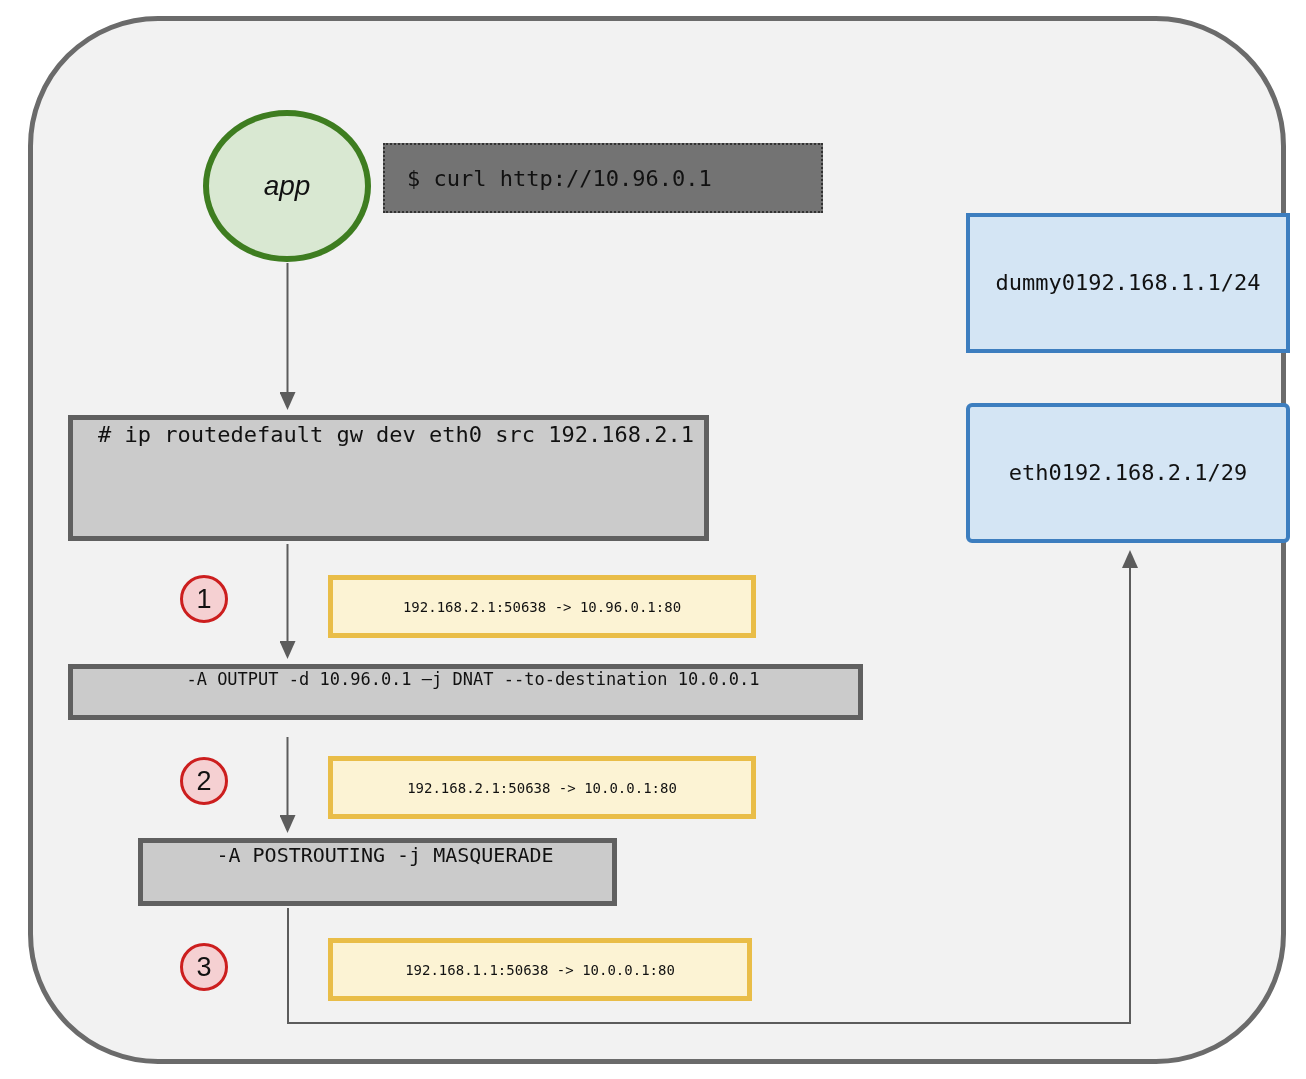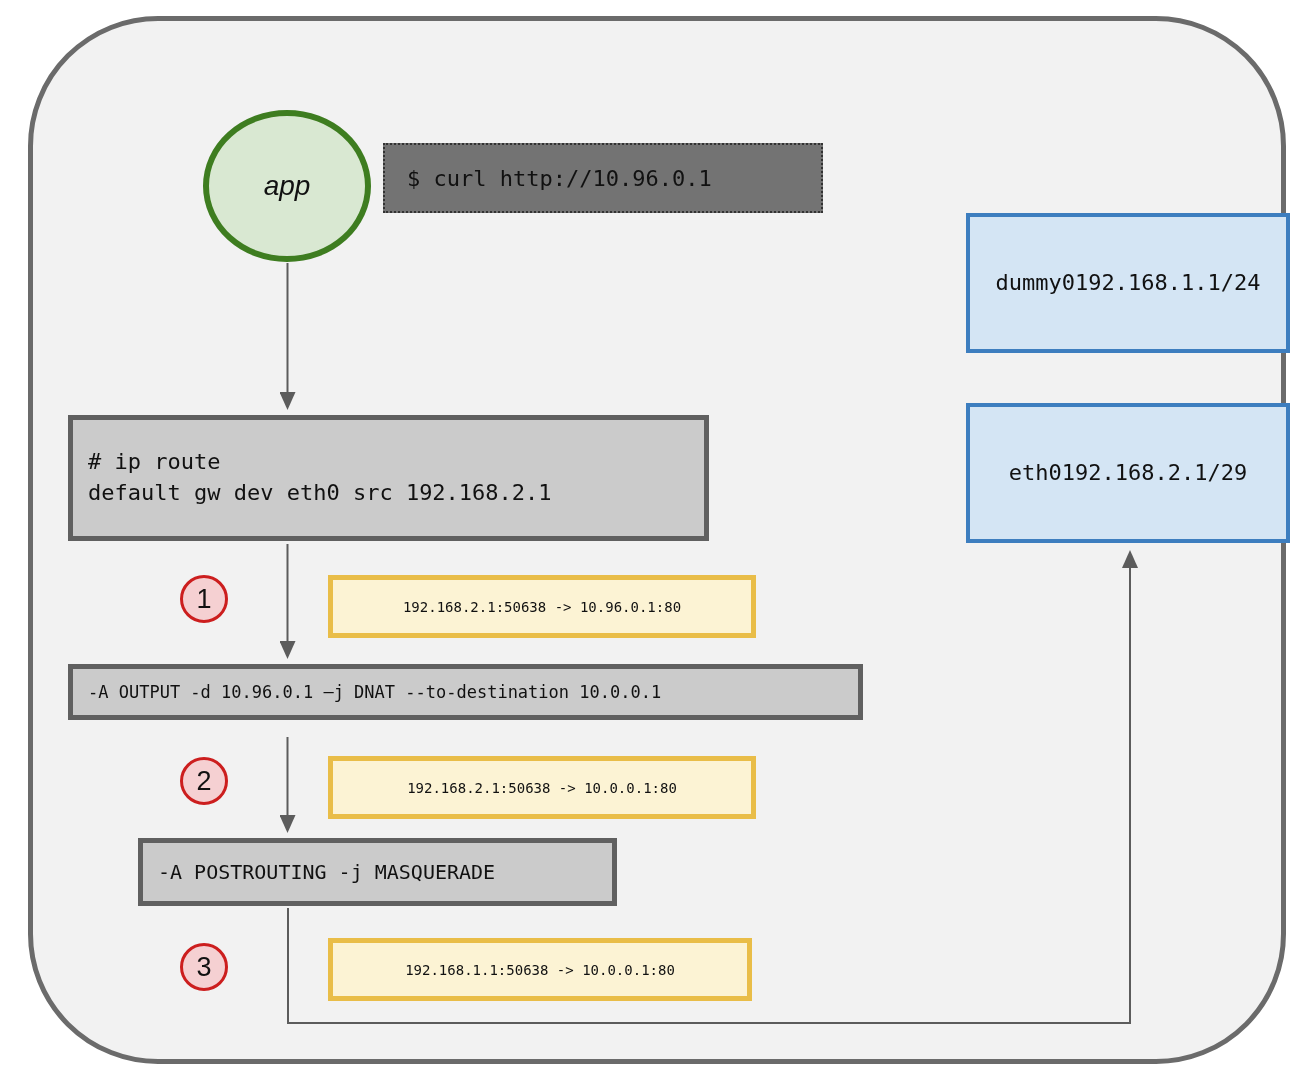--- a/index.html
+++ b/index.html
@@ -52,26 +52,26 @@
     left: 966px;
     width: 324px; height: 140px;
     background: #d4e5f4;
     border: 4px solid #3d7ebf;
     display: flex; 
     align-items: center; justify-content: center;
     font-size: 22px; line-height: 1.35; color: #111;
     z-index: 3;
   }
   .iface-dummy0 { top: 213px; }
-  .iface-eth0 { top: 403px; }
+  .iface-eth0 { top: 403px; border-radius: 6px; }
   .rule-box {
     position: absolute;
     background: #cbcbcb;
     border: 5px solid #606060;
-    display: flex; flex-direction: column; justify-content: center;
+    display: flex; flex-direction: row; justify-content: center;
     padding-left: 15px;
     color: #111;
     z-index: 3;
   }
   .route-box {
     left: 68px; top: 415px;
     width: 641px; height: 126px;
     font-size: 22px; line-height: 1.4;
   }
   .dnat-box {

